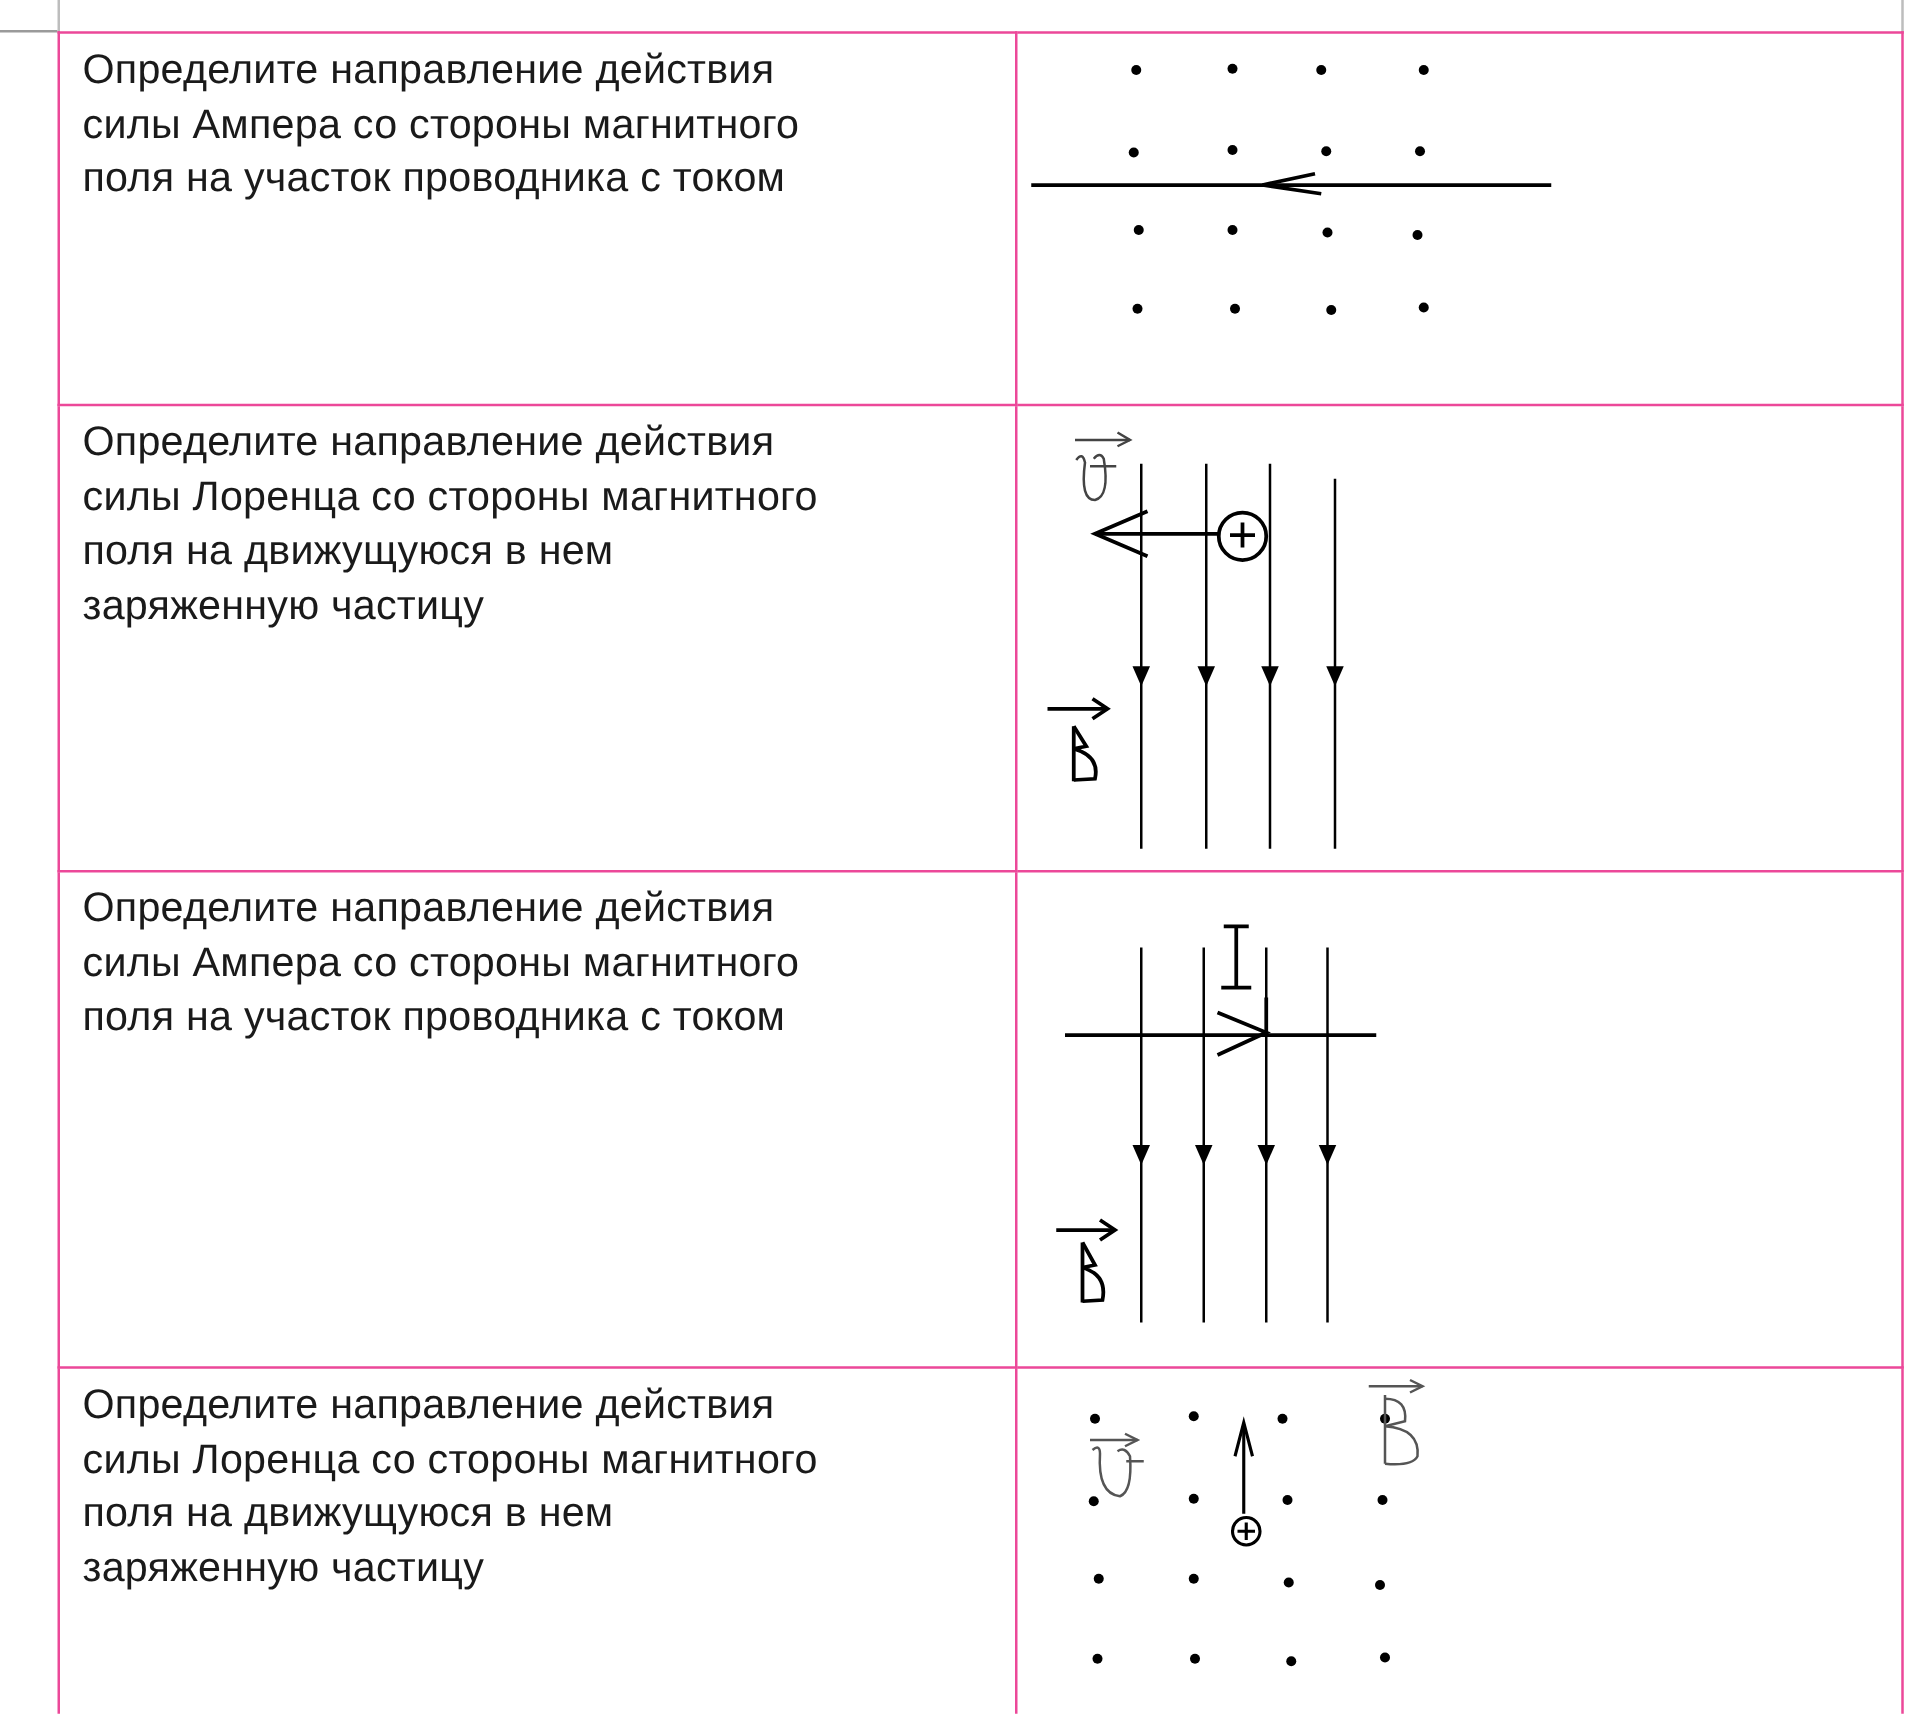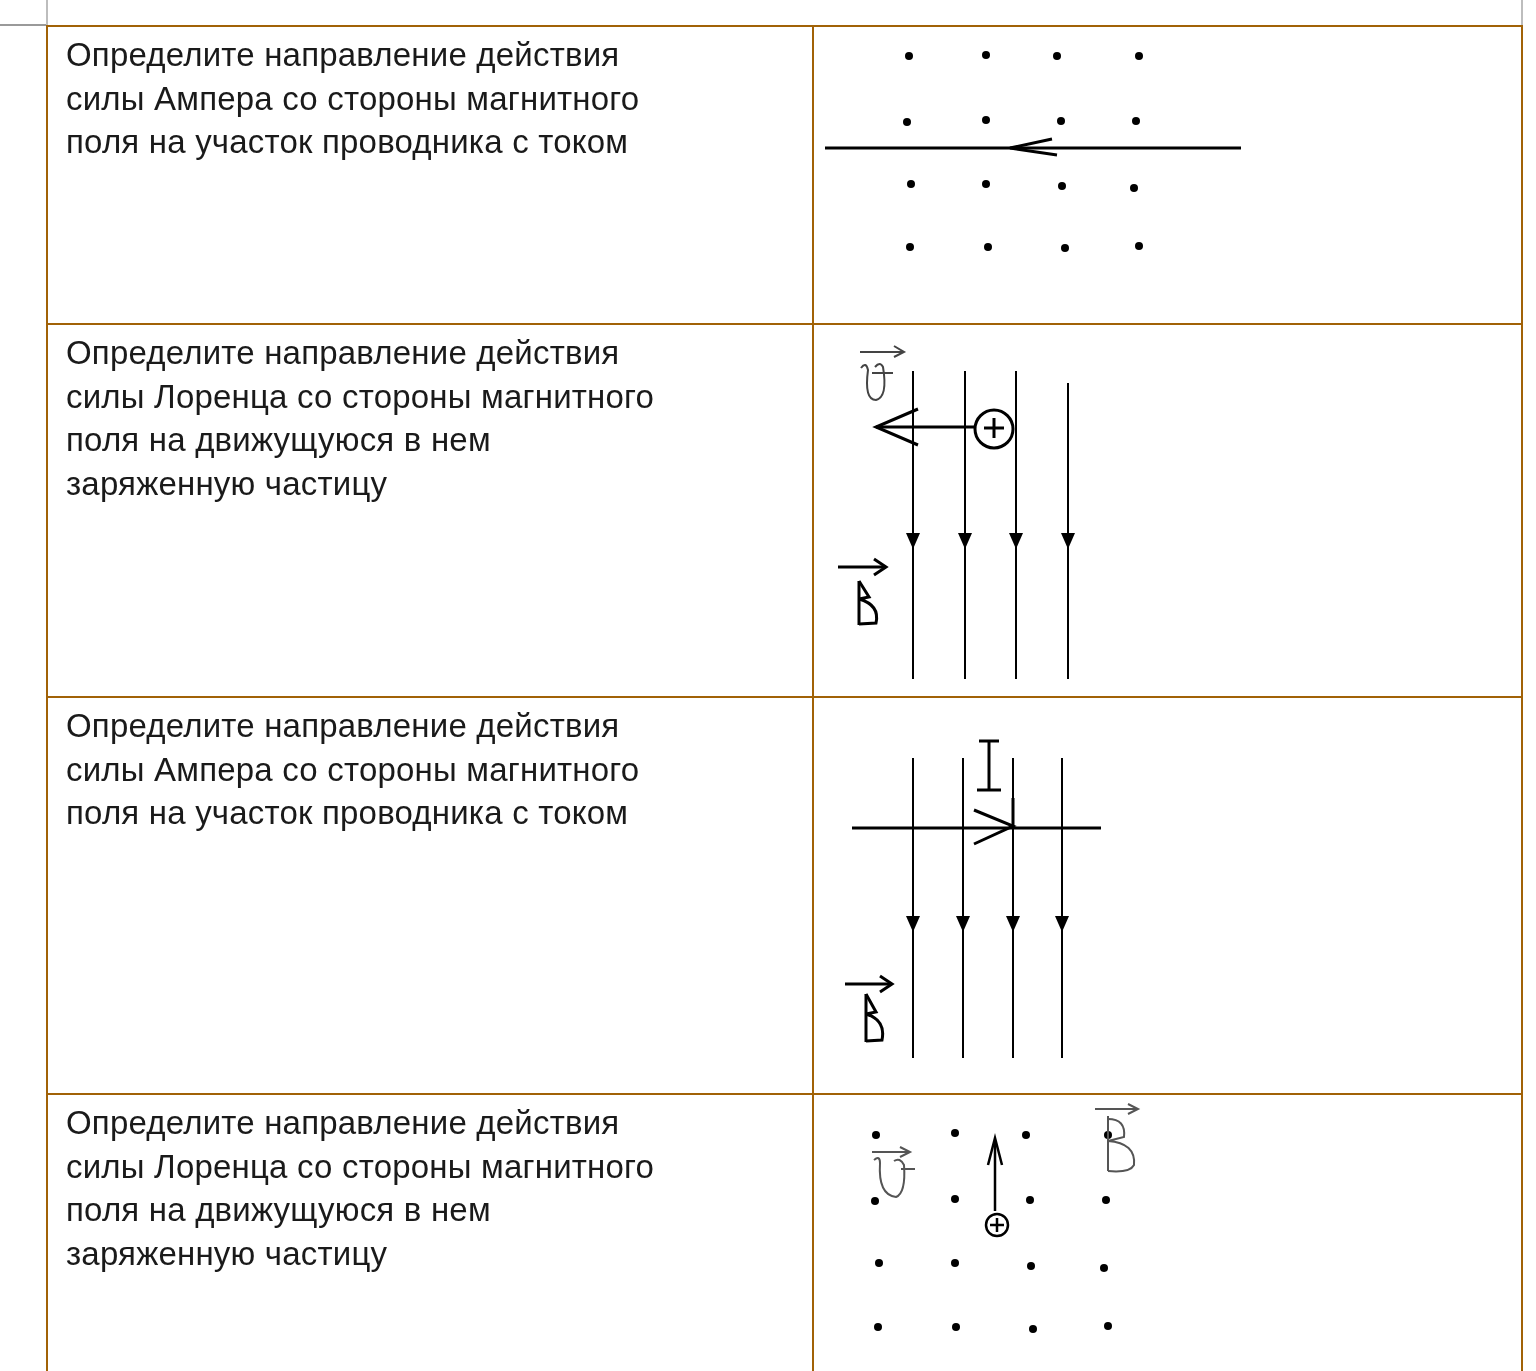--- a/index.html
+++ b/index.html
@@ -20,21 +20,21 @@
     .top-right-vert {
       position: absolute; left: 1521px; top: 0; width: 2px; height: 26px; background: #bdbdbd;
     }
     table.task-table {
       position: absolute; left: 46px; top: 25px;
       width: 1477px;
       border-collapse: collapse;
       table-layout: fixed;
     }
     table.task-table td {
-      border: 2px solid #a16207;
+      border: 2px solid #ec4899;
       vertical-align: top;
       padding: 0;
     }
     td.q-cell {
       width: 730px;
       padding: 6px 16px 0 18px !important;
     }
     td.fig-cell { position: relative; }
     .q-text {
       font-size: 33px;

